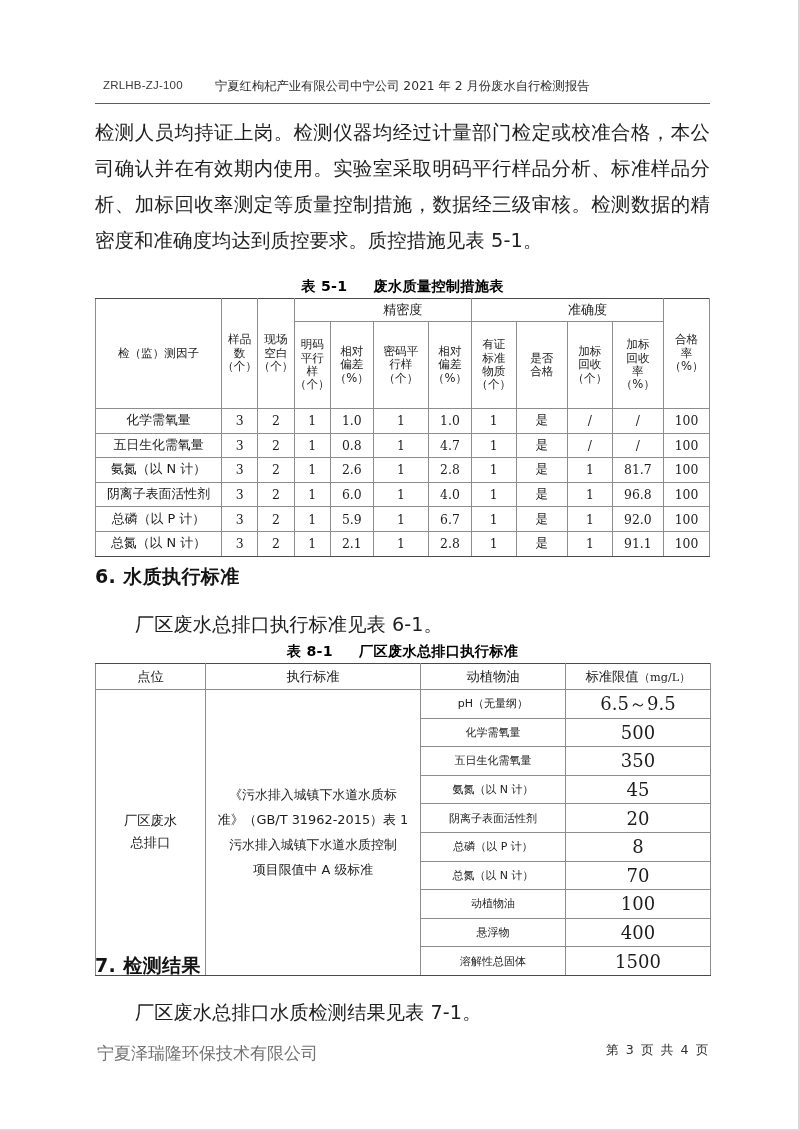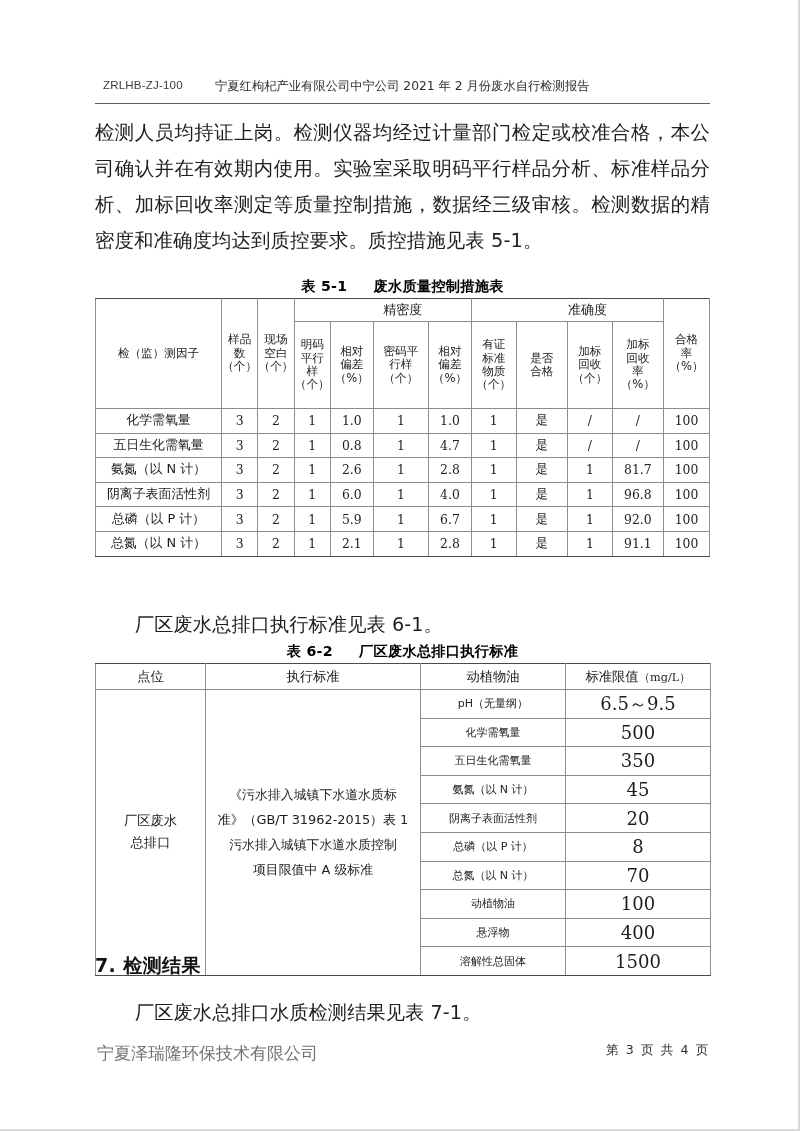--- a/index.html
+++ b/index.html
@@ -390,24 +390,25 @@
             <td class="num outer-bot">2.8</td>
             <td class="num outer-bot">1</td>
             <td class=" outer-bot">是</td>
             <td class="num outer-bot">1</td>
             <td class="num outer-bot">91.1</td>
             <td class="num outer-bot">100</td>
           </tr>
         </tbody>
     </table>
 
+    <div class="sec-head" style="top:549px;">6. 水质执行标准</div>
     <div class="sec-text" style="top:597px;">厂区废水总排口执行标准见表 6-1。</div>
 
     <div class="tbl-caption" style="top:627px;">
-      <span>表 6-2</span><span class="cap-gap"></span><span>厂区废水总排口执行标准</span>
+      <span>表 8-1</span><span class="cap-gap"></span><span>厂区废水总排口执行标准</span>
     </div>
 
     <table class="doc-tbl" id="tbl61">
       <colgroup>
         <col style="width:110px">
           <col style="width:215px">
           <col style="width:145px">
           <col style="width:145px">
       </colgroup>
       <thead>

